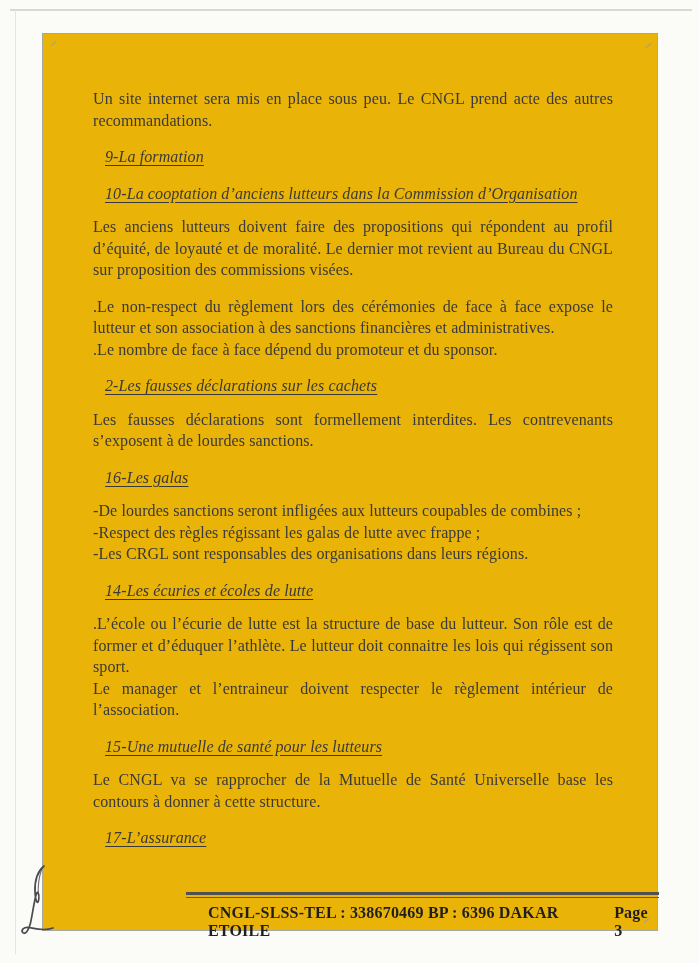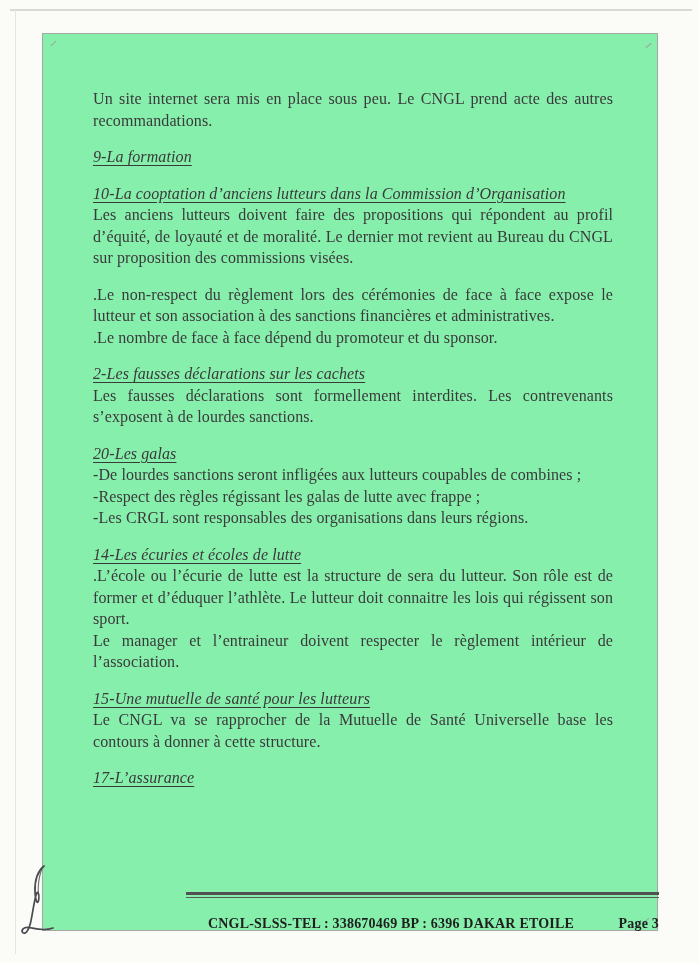--- a/index.html
+++ b/index.html
@@ -17,65 +17,65 @@
   }
   .scan-edge-left {
     position: absolute; top: 10px; left: 15px; width: 1px; height: 944px;
     background: #e6e6e1;
   }
   
   .page-frame {
     position: absolute; left: 42px; top: 33px;
     width: 614px; height: 896px;
     border: 1px solid #a6a6a2;
-    background: #86efac;
+    background: #eab308;
     box-sizing: content-box;
   }
   .tick {
     position: absolute; width: 7px; height: 1px;
     background: #9d9d99; opacity: .85;
   }
   .tick-tl { left: 7px;  top: 9px;   transform: rotate(-45deg); }
   .tick-tr { left: 602px; top: 11px;  transform: rotate(-40deg); }
   .tick-br { left: 600px; top: 886px; transform: rotate(-45deg); }
 
   .content {
     position: absolute; left: 50px; top: 54px; width: 520px;
     color: #3a3a3a;
     font-size: 16px;
     line-height: 21.5px;
     text-align: justify;
     letter-spacing: 0.1px;
   }
   .section { margin: 0 0 15px 0; }
   .section-heading {
-    margin: 0;
+    margin: 12px;
     font-size: 16px;
     font-weight: normal;
     font-style: italic;
     text-decoration: underline;
     text-underline-offset: 3px;
     line-height: 21.5px;
     text-align: left;
   }
   .para { margin: 0; }
 
   .footer {
     position: absolute; left: 143px; top: 858px; width: 473px;
   }
   .footer-rule {
     height: 2px;
     border-top: 3px solid #515151;
     border-bottom: 1px solid #5a5a5a;
   }
   .footer-row {
-    display: flex; justify-content: space-between; align-items: baseline;
-    margin-top: 18px;
+    display: flex; justify-content: flex-end; align-items: baseline;
+    margin-top: 6px;
     font-weight: bold;
-    font-size: 14px;
+    font-size: 16px;
     letter-spacing: 0.2px;
     color: #1f1f1f;
   }
   .footer-contact { padding-left: 22px; }
   .signature {
     position: absolute; left: 17px; top: 864px;
     width: 46px; height: 76px;
   }
 </style>
 </head>
@@ -108,29 +108,29 @@
       <p class="para">.Le non-respect du règlement lors des cérémonies de face à face expose le lutteur et son association à des sanctions financières et administratives.</p>
       <p class="para">.Le nombre de face à face dépend du promoteur et du sponsor.</p>
     </div>
 
     <div class="section">
       <h3 class="section-heading">2-Les fausses déclarations sur les cachets</h3>
       <p class="para">Les fausses déclarations sont formellement interdites. Les contrevenants s’exposent à de lourdes sanctions.</p>
     </div>
 
     <div class="section">
-      <h3 class="section-heading">20-Les galas</h3>
+      <h3 class="section-heading">16-Les galas</h3>
       <p class="para">-De lourdes sanctions seront infligées aux lutteurs coupables de combines ;</p>
       <p class="para">-Respect des règles régissant les galas de lutte avec frappe ;</p>
       <p class="para">-Les CRGL sont responsables des organisations dans leurs régions.</p>
     </div>
 
     <div class="section">
       <h3 class="section-heading">14-Les écuries et écoles de lutte</h3>
-      <p class="para">.L’école ou l’écurie de lutte est la structure de sera du lutteur. Son rôle est de former et d’éduquer l’athlète. Le lutteur doit connaitre les lois qui régissent son sport.</p>
+      <p class="para">.L’école ou l’écurie de lutte est la structure de base du lutteur. Son rôle est de former et d’éduquer l’athlète. Le lutteur doit connaitre les lois qui régissent son sport.</p>
       <p class="para">Le manager et l’entraineur doivent respecter le règlement intérieur de l’association.</p>
     </div>
 
     <div class="section">
       <h3 class="section-heading">15-Une mutuelle de santé pour les lutteurs</h3>
       <p class="para">Le CNGL va se rapprocher de la Mutuelle de Santé Universelle base les contours à donner à cette structure.</p>
     </div>
 
     <div class="section">
       <h3 class="section-heading">17-L’assurance</h3>

